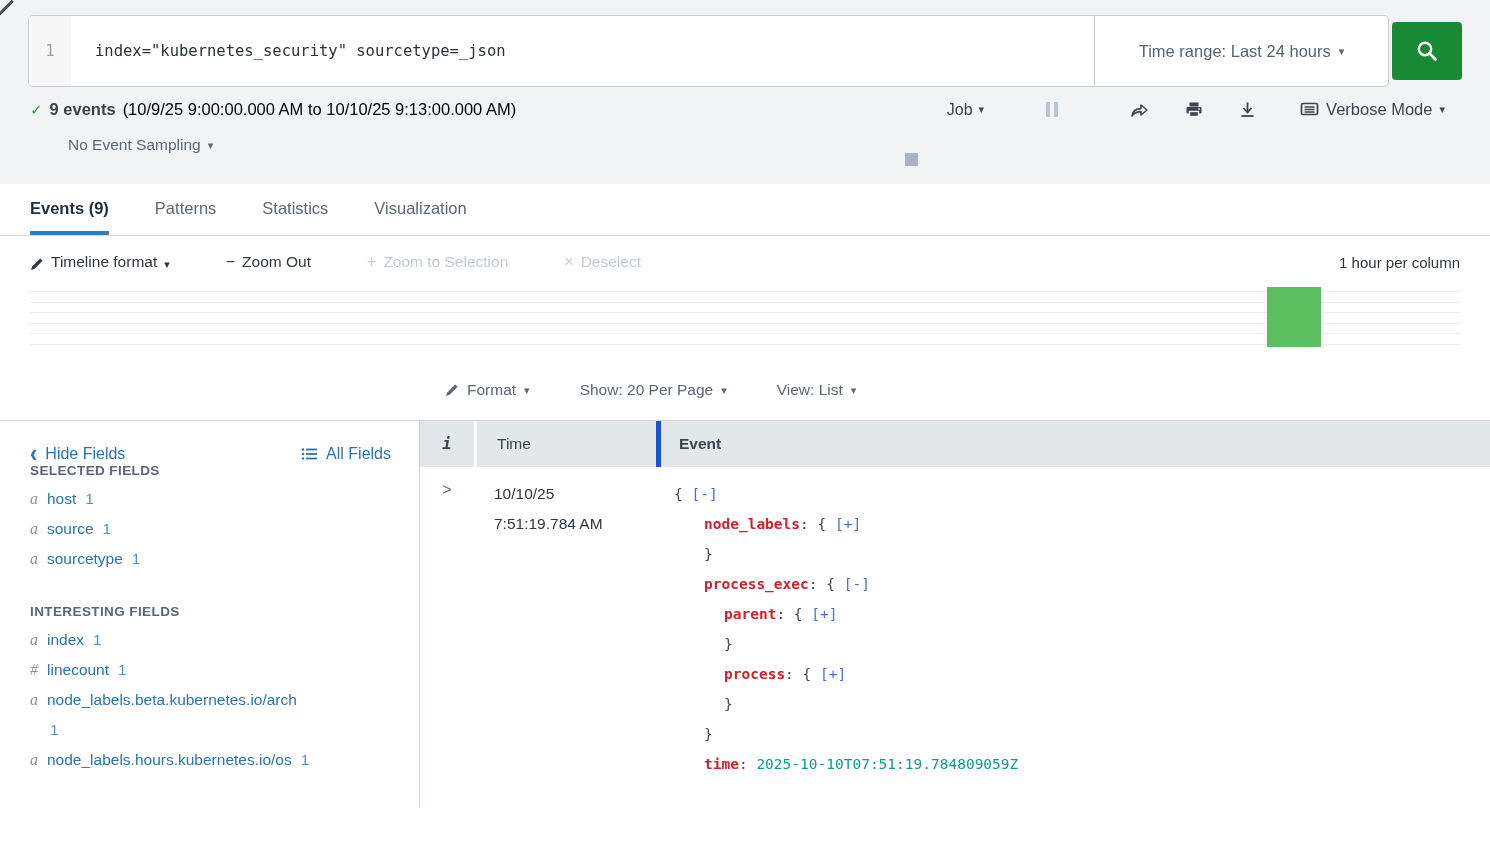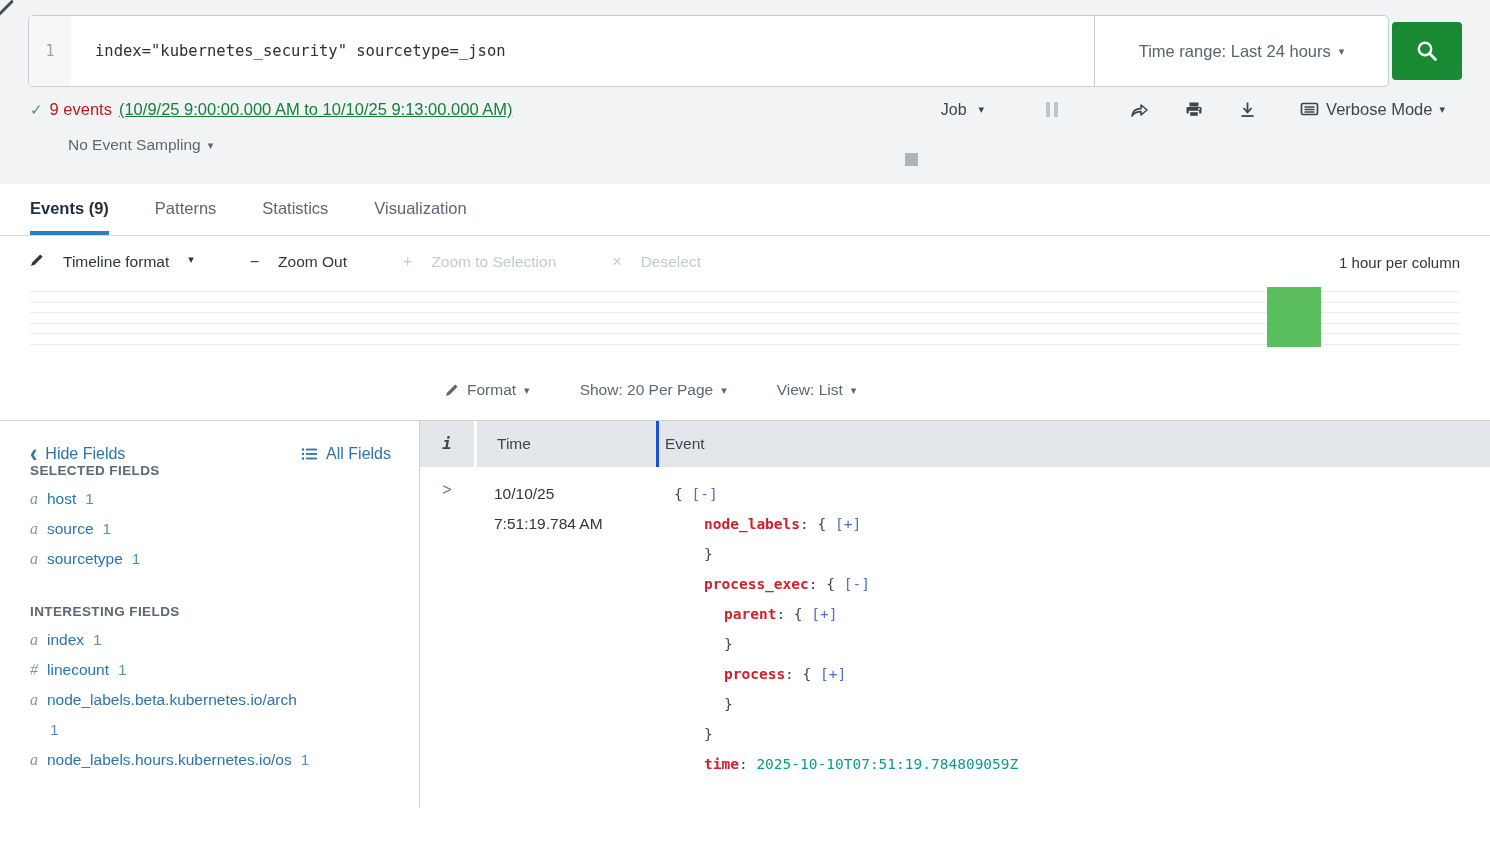--- a/index.html
+++ b/index.html
@@ -19,45 +19,45 @@
     justify-content:center; color:#9aa1a8; font-family:"DejaVu Sans Mono", monospace; font-size:15px; }
   .query { padding-left:24px; font-family:"DejaVu Sans Mono", monospace; font-size:15.5px; color:#2a3138; }
   .time-range { width:294px; border-left:1px solid #c6cdd4; display:flex; align-items:center;
     justify-content:center; font-size:16.5px; color:#57656f; gap:8px; cursor:pointer; }
   .search-btn { width:70px; height:58px; margin:7px 0 0 3px; background:#188a34; border:none;
     border-radius:4px; display:flex; align-items:center; justify-content:center; cursor:pointer; }
 
   .job-row { display:flex; align-items:center; margin-top:13px; padding:0 45px 0 30px; }
   .job-left { display:flex; align-items:baseline; gap:7px; font-size:16.5px; }
   .check { color:#3f9e44; font-size:15px; }
-  .evcount { font-weight:normal; color:#b91c1c; }
-  .evrange { color:#15803d;text-decoration:underline; }
+  .evcount { font-weight:bold; color:#404040; }
+  .evrange { color:#000000; }
   .job-right { margin-left:auto; display:flex; align-items:center; }
-  .job-dd { font-size:16px; color:#3c444d; cursor:pointer; display:flex; gap:12px; align-items:center; }
+  .job-dd { font-size:16px; color:#3c444d; cursor:pointer; display:flex; gap:6px; align-items:center; }
   .pause-btn { margin-left:62px; display:flex; gap:4px; cursor:pointer; }
   .pause-btn i { display:block; width:4px; height:15px; background:#b9c5cf; }
   .icon-btn { margin-left:36px; cursor:pointer; display:flex; align-items:center; }
   .icon-btn.share { margin-left:72px; }
   .verbose { margin-left:44px; display:flex; align-items:center; gap:7px; font-size:16.5px;
     color:#3c444d; cursor:pointer; }
   .sampling-row { margin-top:17px; padding-left:68px; font-size:15.5px; color:#5c6773; }
   .sampling { cursor:pointer; display:inline-flex; align-items:center; gap:7px; }
   .stop-square { position:absolute; left:905px; top:153px; width:13px; height:13px;
     background:#a9b4bf; cursor:pointer; }
   .caret { font-size:11px; color:inherit; }
 
   
   .tabs { display:flex; gap:46px; padding:15px 0 0 30px; border-bottom:1px solid #d5dbe0; }
   .tab { font-size:16.5px; color:#5c6773; padding-bottom:13px; cursor:pointer;
     border-bottom:4px solid transparent; }
   .tab.active { color:#1f2d3d; font-weight:bold; border-bottom-color:#2b7fc0; }
 
   
   .tl-controls { display:flex; align-items:center; margin-top:17px; padding:0 30px; font-size:15.5px; }
-  .tl-item { display:flex; align-items:flex-start; gap:19px; color:#2f3640; cursor:pointer; }
+  .tl-item { display:flex; align-items:flex-end; gap:7px; color:#2f3640; cursor:pointer; }
   .tl-item.disabled { color:#c2cbd3; cursor:default; }
   .tl-item + .tl-item { margin-left:56px; }
   .tl-sym { font-size:16px; }
   .tl-note { margin-left:auto; font-size:15px; color:#2f3640; }
 
   
   .tl-chart { position:relative; margin:14px 30px 0 30px; height:60px;
     background-image:repeating-linear-gradient(to bottom, #ececec 0 1px, transparent 1px 10.6px);
     background-position:0 6px; }
   .tl-bar { position:absolute; top:2px; bottom:-2px; width:54px; cursor:pointer; }
@@ -83,22 +83,22 @@
   .fcount-line { line-height:30px; padding-left:20px; color:#2a74ad; opacity:.8; }
 
   
   .etable { flex:1; display:flex; flex-direction:column; overflow:hidden; }
   .ehead { display:flex; height:46px; background:#e3e7ea; align-items:center;
     font-size:15.5px; color:#3c444d; flex:0 0 auto; }
   .eh-i { width:54px; text-align:center; font-family:"DejaVu Sans Mono", monospace;
     font-weight:bold; font-style:italic; }
   .eh-time { width:182px; padding-left:20px; border-left:3px solid #fff; align-self:stretch;
     display:flex; align-items:center; }
-  .eh-event { flex:1; padding-left:6px; border-left:3px solid #1d4ed8; align-self:stretch;
-    display:flex; align-items:center; }
+  .eh-event { flex:1; padding-left:18px; border-left:5px solid #1d4ed8; align-self:stretch;
+    display:flex; align-items:center;font-weight:bold; }
   .erow { display:flex; padding-top:12px; }
   .er-i { width:54px; text-align:center; color:#5d7183; font-size:16px; padding-top:2px; cursor:pointer; }
   .er-time { width:182px; padding-left:20px; font-size:15.5px; color:#2f3640; line-height:30px; }
   .er-event { flex:1; padding-left:18px; font-family:"DejaVu Sans Mono", monospace;
     font-size:14.5px; line-height:30px; }
   .json-line.i0 { padding-left:0; }
   .json-line.i1 { padding-left:30px; }
   .json-line.i2 { padding-left:50px; }
   .seg-p { color:#3e4750; }
   .seg-k { color:#d0212c; font-weight:bold; cursor:pointer; }

